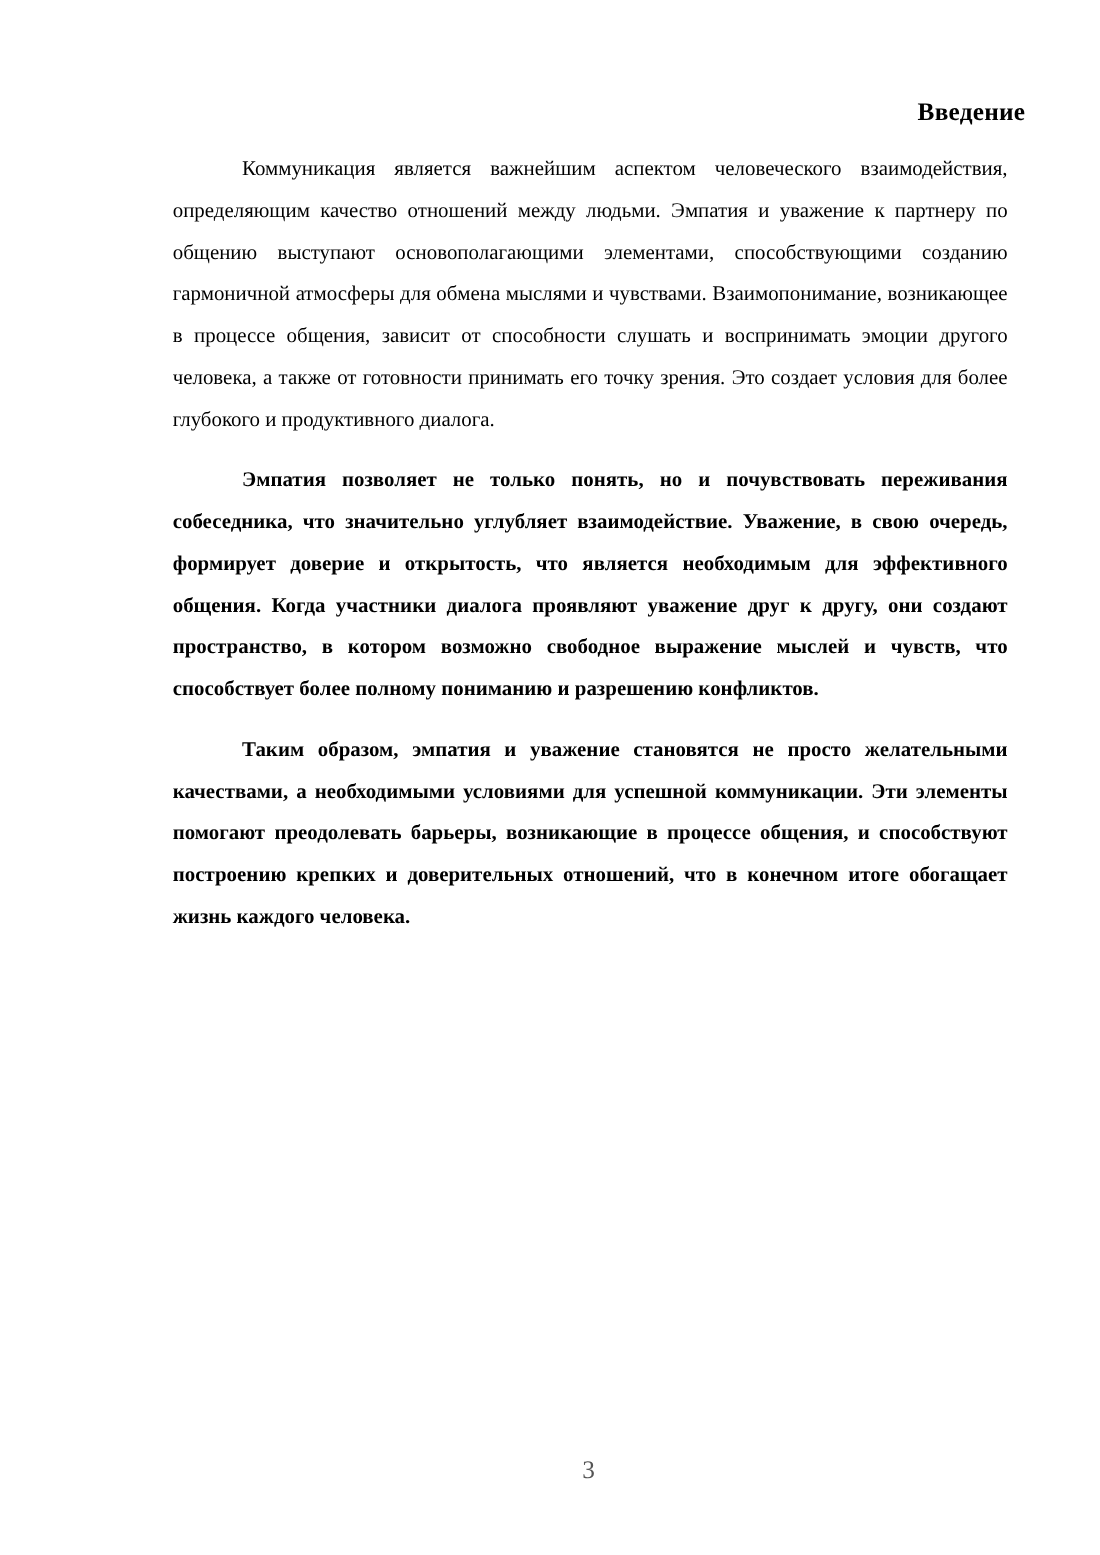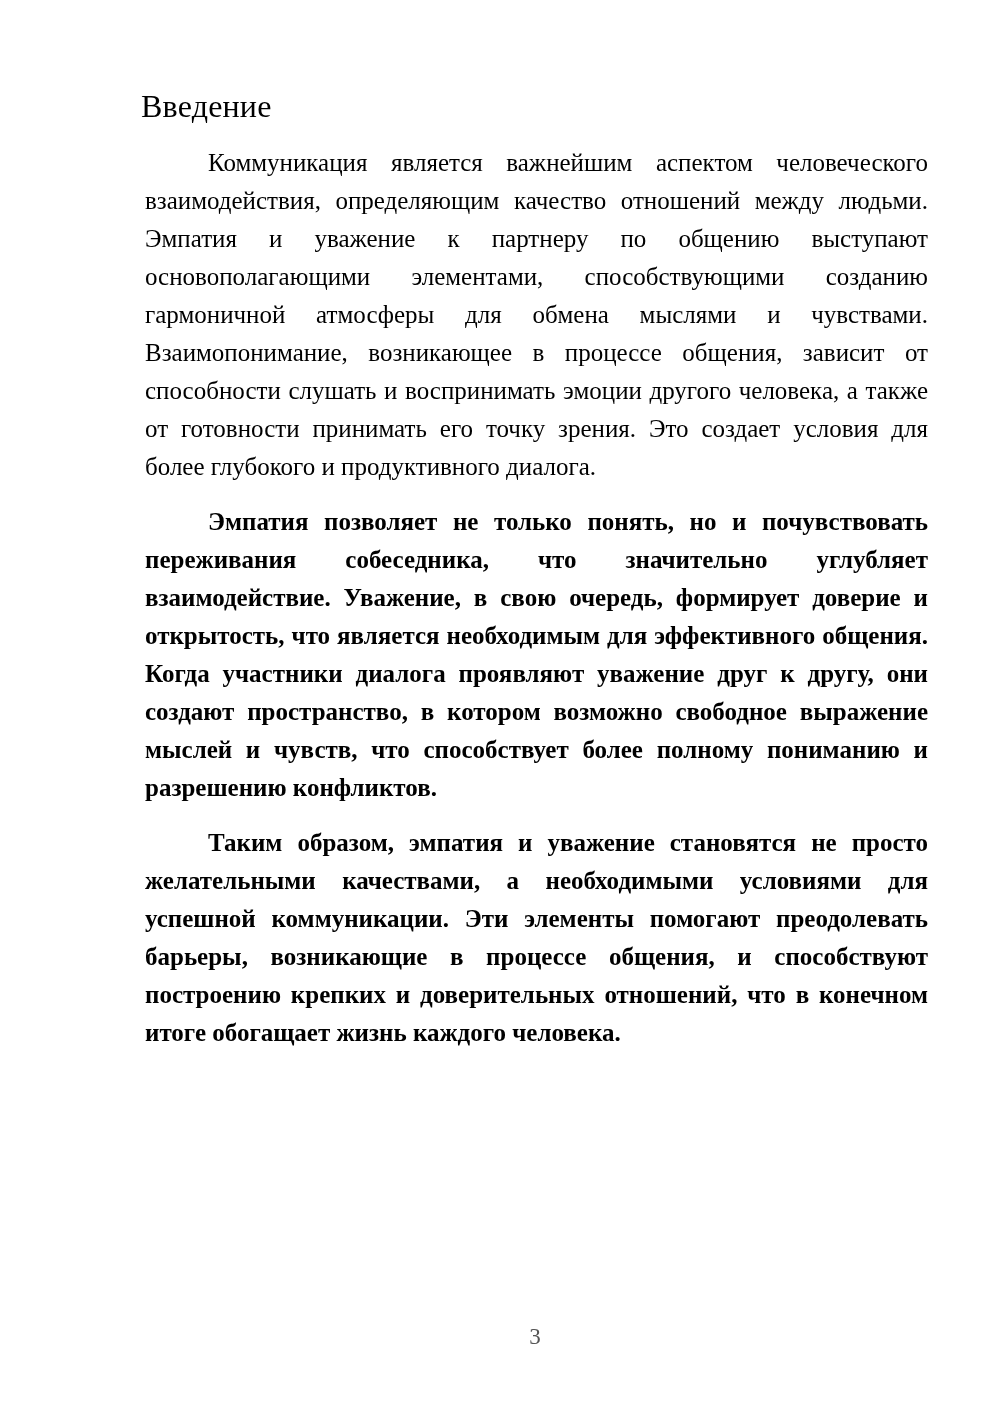--- a/index.html
+++ b/index.html
@@ -22,31 +22,31 @@
   .doc-body {
     position: absolute;
     left: 141px;
     top: 0;
     width: 791px;
   }
 
   .doc-title {
     margin: 0;
     padding: 0;
-    font-size: 32px;
-    font-weight: normal;
-    text-align: left;
+    font-size: 23px;
+    font-weight: bold;
+    text-align: right;
     line-height: 1.0;
     padding-top: 90px;
     letter-spacing: 0.2px;
   }
 
   .paragraph {
-    margin: 4px;
-    font-size: 25px;
+    margin: 16px;
+    font-size: 19px;
     line-height: 38px;
     text-align: justify;
     text-justify: inter-word;
     text-indent: 63px;
     hyphens: none;
     -webkit-hyphens: none;
   }
 
   .paragraph.first {
     margin-top: 22px;

